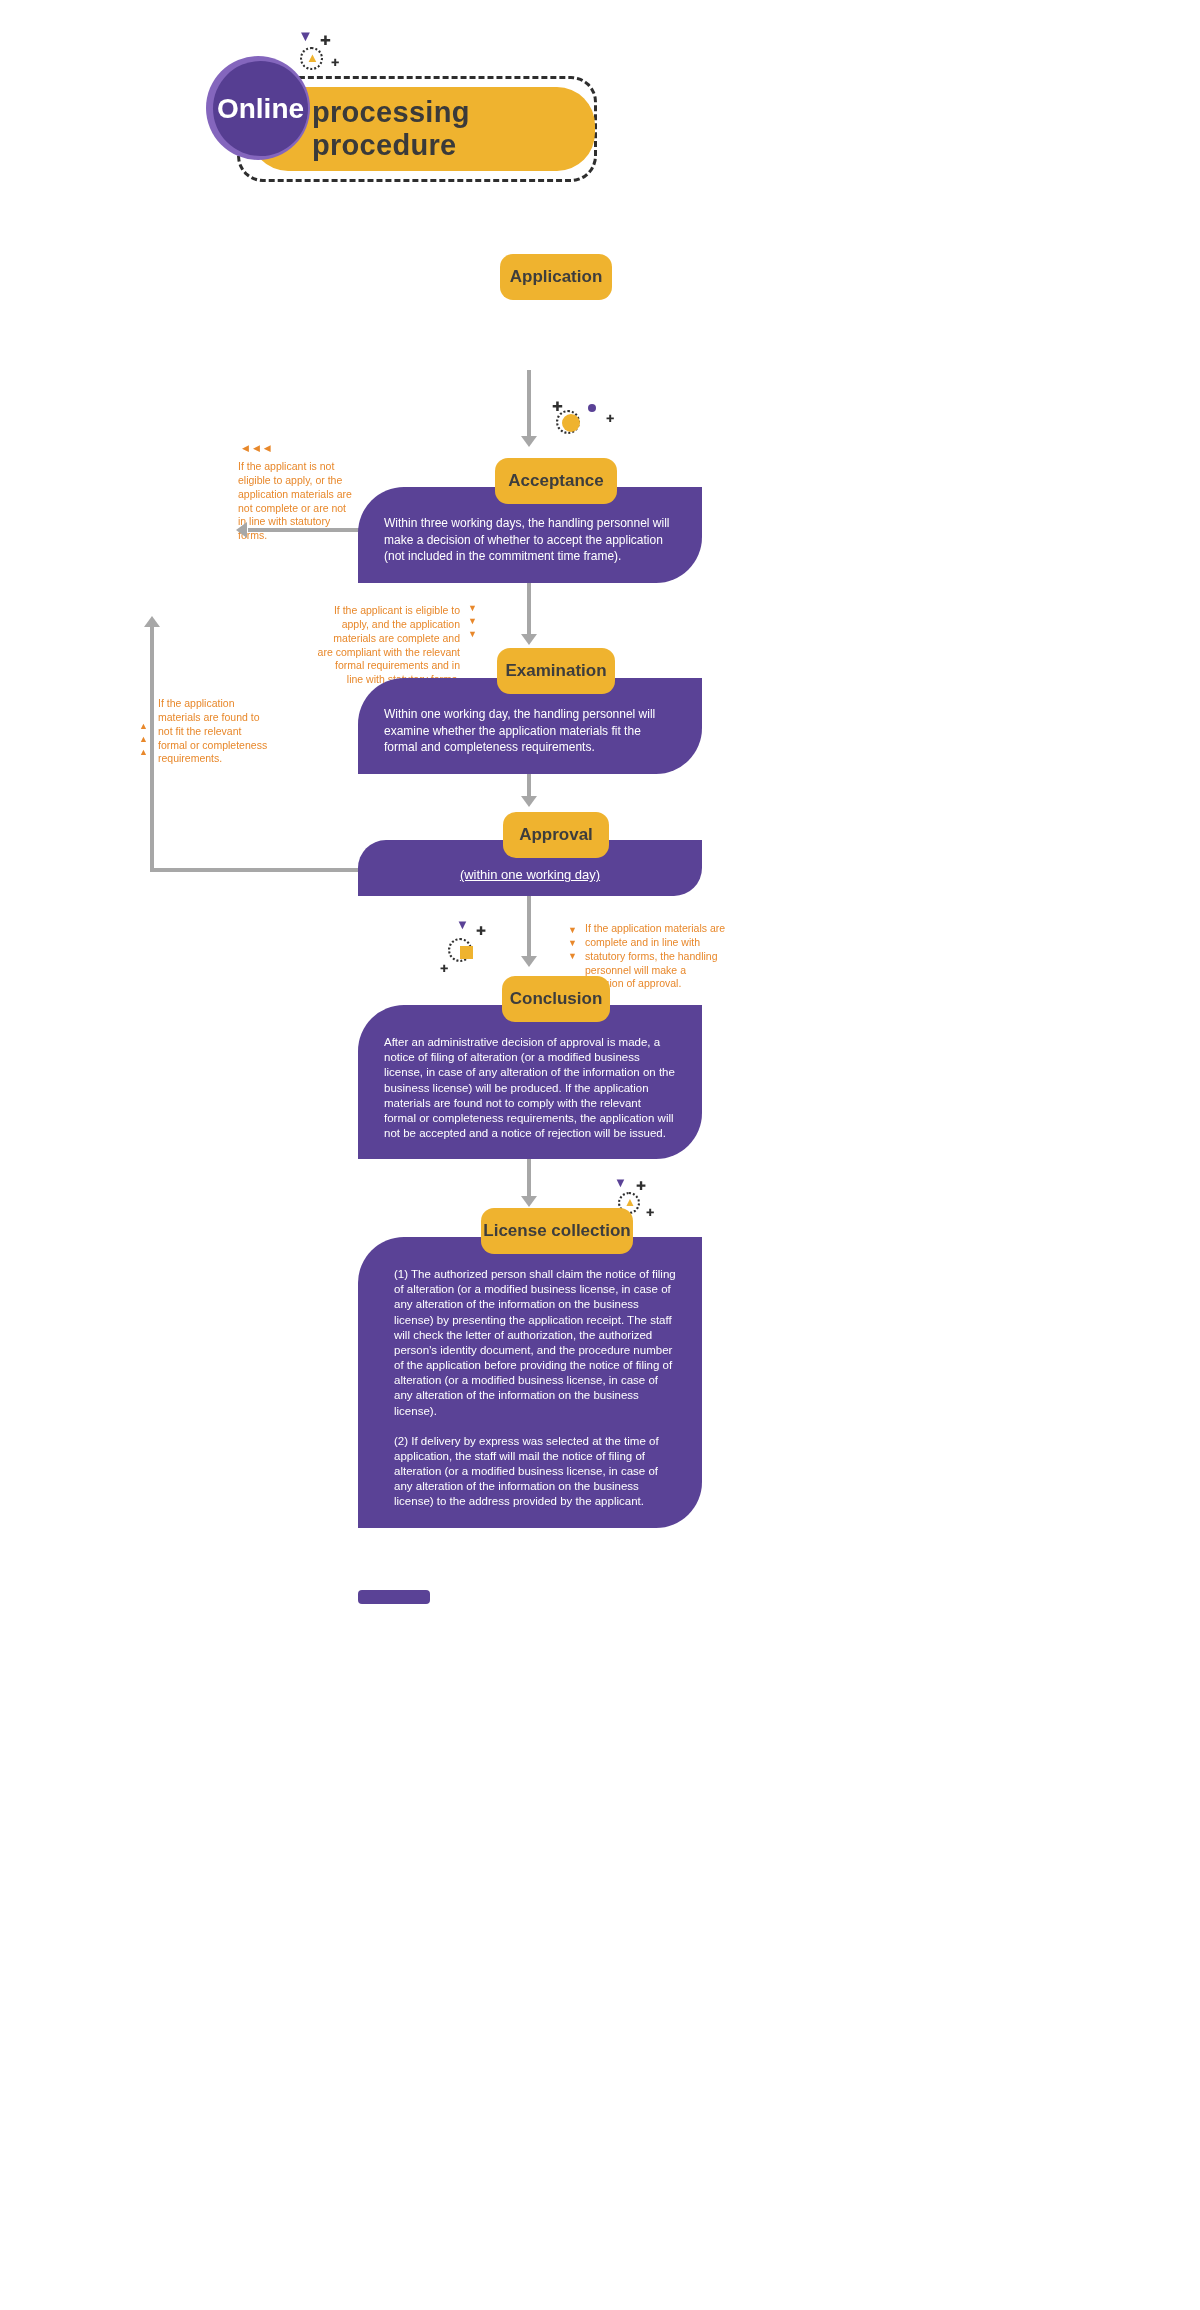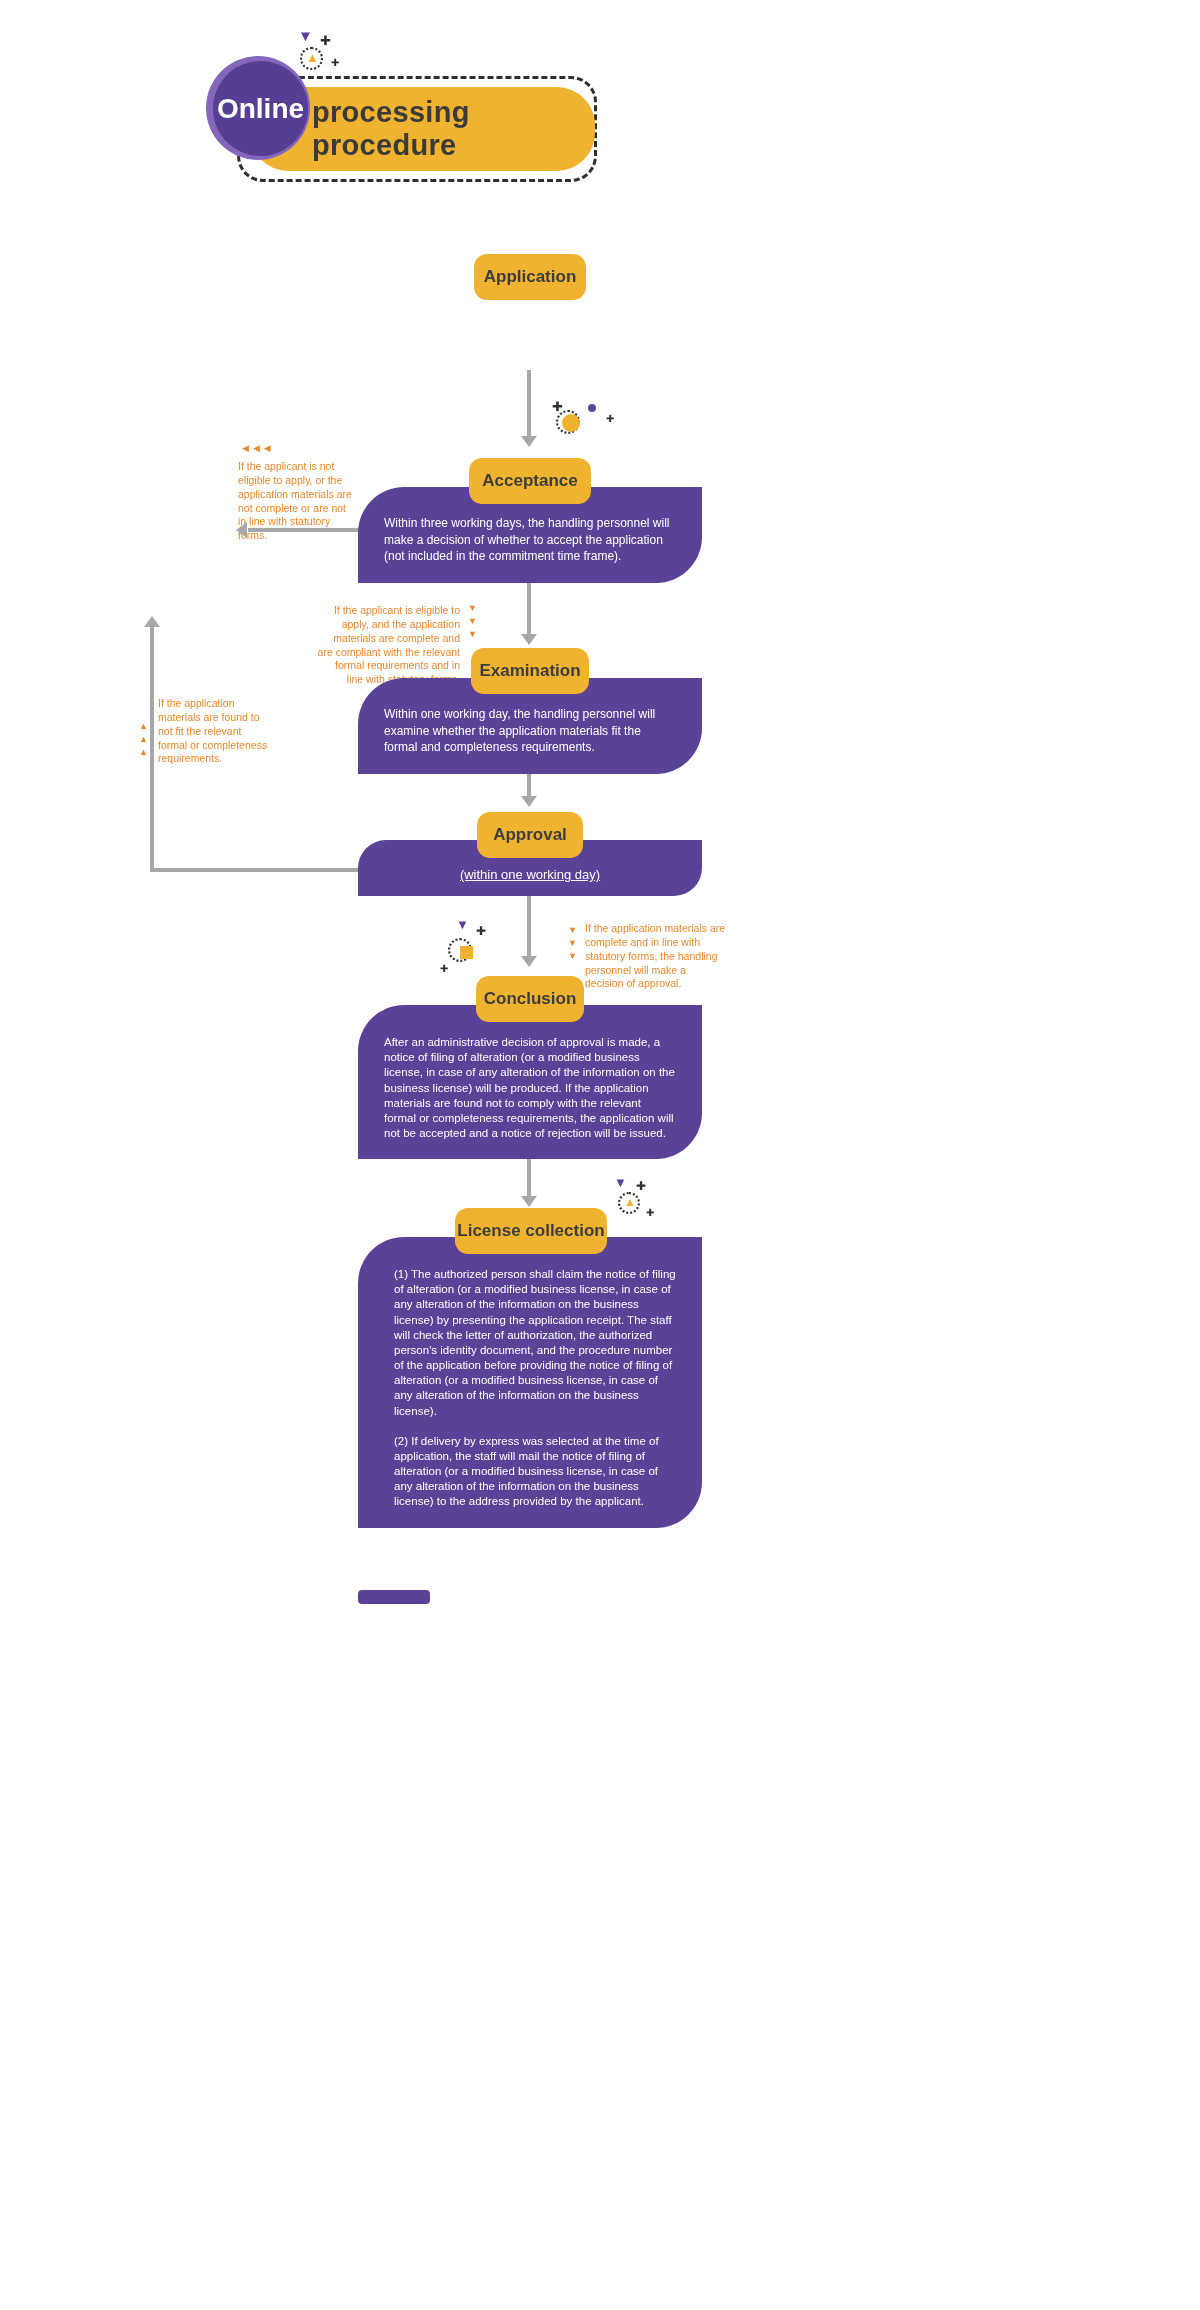--- a/index.html
+++ b/index.html
@@ -16,21 +16,21 @@
   .hdr-title  { font-size:29px; font-weight:bold; color:#3a3a3a; letter-spacing:0.3px; }
   .hdr-circle { position:absolute; left:206px; top:56px; width:104px; height:104px;
                 border-radius:50%; background:#8466bd; z-index:2; }
   .hdr-circle-inner { position:absolute; left:7px; top:5px; width:95px; height:95px;
                 border-radius:50%; background:#563e92; display:flex; align-items:center;
                 justify-content:center; color:#fff; font-size:28px; font-weight:bold; }
 
   
   .badge { position:absolute; z-index:3; height:46px; background:#efb32f; border-radius:13px;
            display:flex; align-items:center; justify-content:center;
-           color:#3d3d3d; font-weight:bold; font-size:17px; }
+           color:#3d3d3d; font-weight:bold; font-size:17px;margin-left:26px; }
   .pbox  { position:absolute; z-index:2; width:344px; background:#5a4296; color:#ffffff;
            border-radius:46px 0 46px 0; padding:28px 26px 18px; font-size:12px; line-height:1.38; }
   .pbox.dense { font-size:11.5px; line-height:1.32; padding:30px 26px 18px; }
   .pbox.short { display:flex; align-items:center; justify-content:center; height:56px;
            padding:14px 20px 0; border-radius:28px 0 28px 0; font-size:13px; }
   .pbox p + p { margin-top:15px; }
   .rejbox { position:absolute; z-index:2; width:143px; background:#7c61b2; color:#ffffff;
            border-radius:34px 6px 34px 6px; padding:24px 15px 16px; font-size:12px; line-height:1.4; }
 
   

